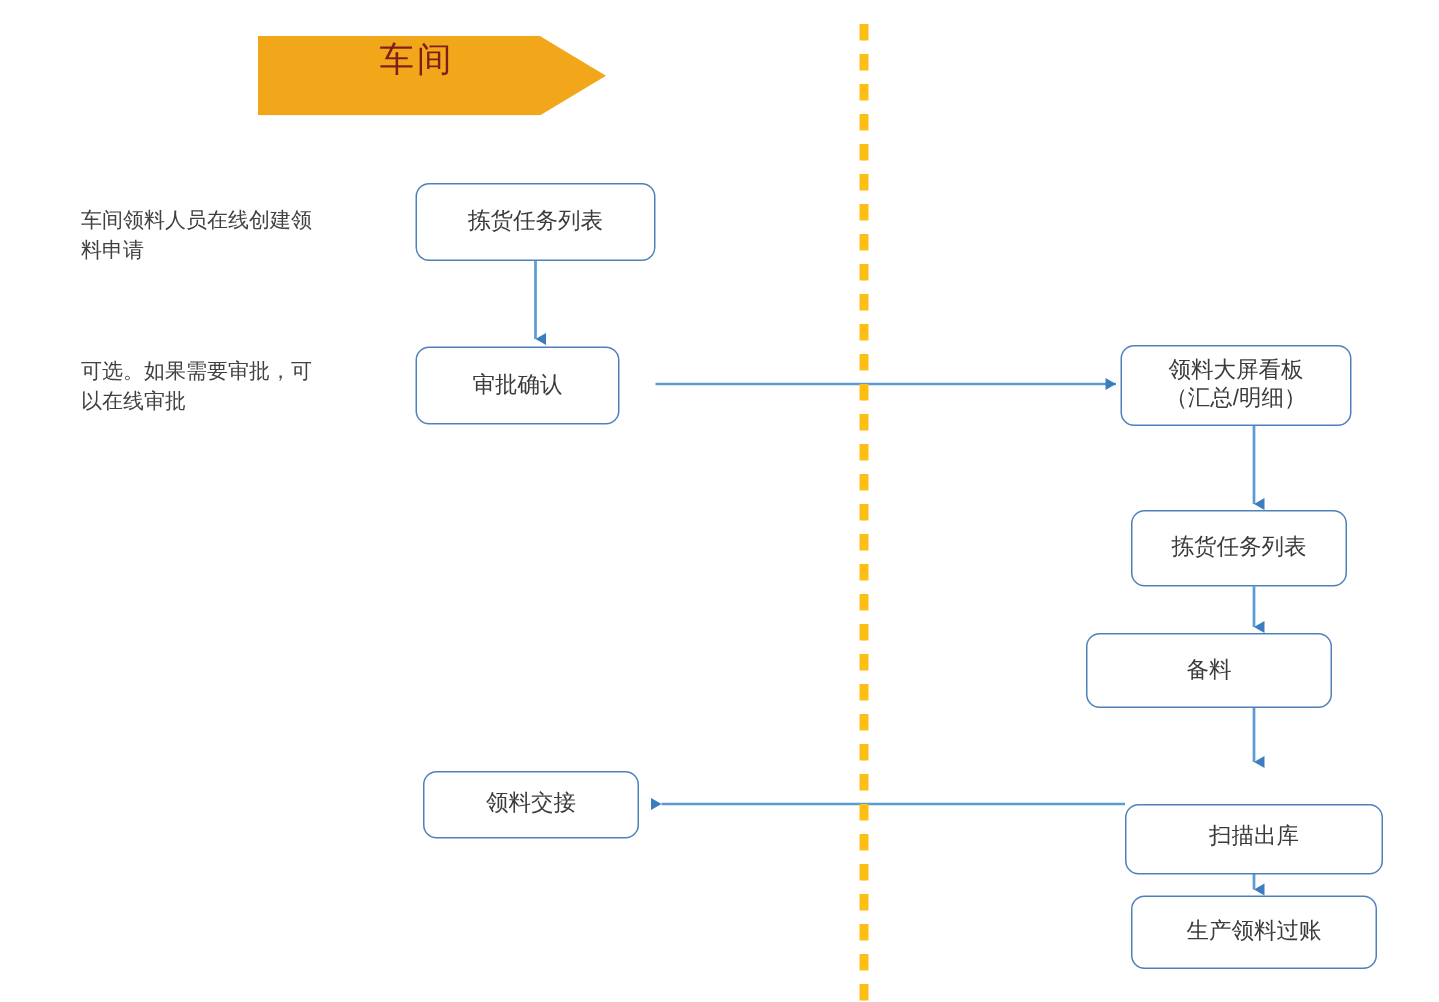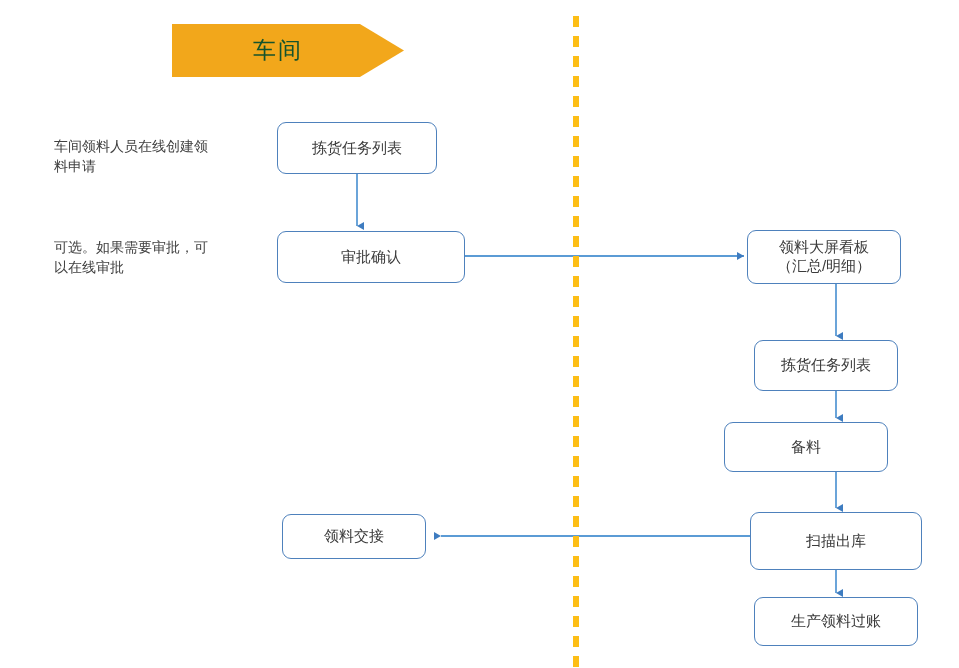--- a/index.html
+++ b/index.html
@@ -23,23 +23,22 @@
     left: 0;
     top: 0;
     width: 959px;
     height: 668px;
     pointer-events: none;
   }
   
   .lane-banner {
     position: absolute;
     display: flex;
-    align-items: center;
     justify-content: center;
-    color: #14532d;
+    color: #7f1d1d;
     font-size: 23px;
     letter-spacing: 2px;
     background: #F2A71B;
     box-sizing: border-box;
   }
   .lane-banner .lane-label {
     position: relative;
     transform: translateX(-10px);
     white-space: nowrap;
   }
@@ -124,28 +123,28 @@
 
 
   <div class="note" style="left:27px; top:136px; width:205px;">车间领料人员在线创建领
 料申请</div>
 
   <div class="note" style="left:27px; top:237px; width:205px;">可选。如果需要审批，可
 以在线审批</div>
 
   <div class="node" style="left:277px; top:122px; width:160px; height:52px;">拣货任务列表</div>
 
-  <div class="node" style="left:277px; top:231px; width:188px; height:52px;">审批确认</div>
+  <div class="node" style="left:277px; top:231px; width:136px; height:52px;">审批确认</div>
 
   <div class="node" style="left:282px; top:514px; width:144px; height:45px;">领料交接</div>
 
   <div class="node" style="left:747px; top:230px; width:154px; height:54px;">领料大屏看板
 （汇总/明细）</div>
 
   <div class="node" style="left:754px; top:340px; width:144px; height:51px;">拣货任务列表</div>
 
   <div class="node" style="left:724px; top:422px; width:164px; height:50px;">备料</div>
 
-  <div class="node" style="left:750px; top:512px; width:172px; height:58px;">扫描出库</div>
+  <div class="node" style="left:750px; top:536px; width:172px; height:47px;font-family:Liberation Mono, monospace;">扫描出库</div>
 
   <div class="node" style="left:754px; top:597px; width:164px; height:49px;">生产领料过账</div>
 
 </div>
 
 </body></html>

